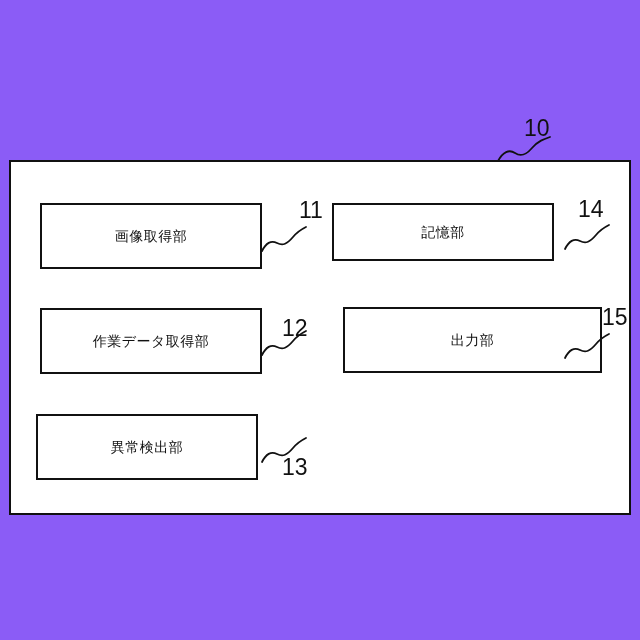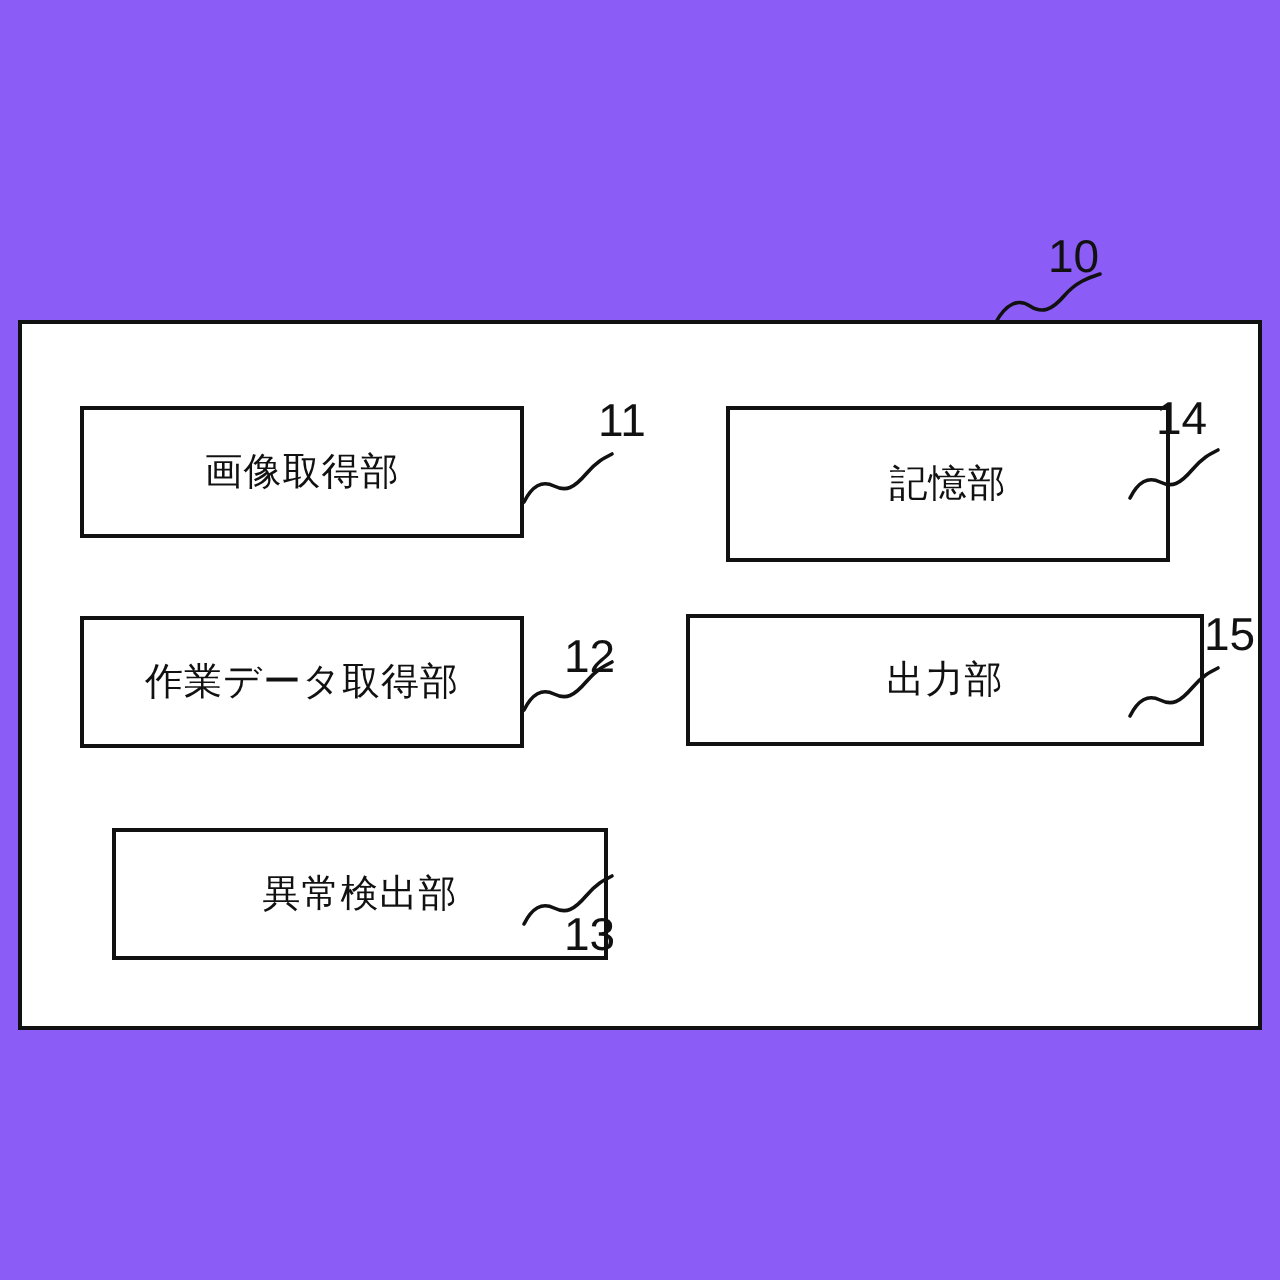--- a/index.html
+++ b/index.html
@@ -30,21 +30,21 @@
     position: absolute;
     box-sizing: border-box;
     border: 2.5px solid #111111;
     background: #ffffff;
     display: flex;
     align-items: center;
     justify-content: center;
   }
   .unit-label {
     font-family: "DejaVu Sans", "Liberation Sans", sans-serif;
-    font-size: 19px;
+    font-size: 14px;
     line-height: 1;
     color: #111111;
     letter-spacing: 0.5px;
     white-space: nowrap;
   }
   
   .ref-num {
     position: absolute;
     font-family: "Liberation Sans", sans-serif;
     font-size: 23px;
@@ -87,29 +87,29 @@
   <div class="ref-num" style="left:299px; top:199px;">11</div>
 
   <div class="unit-box" style="left:40px; top:308px; width:222px; height:66px;">
     <span class="unit-label">作業データ取得部</span>
   </div>
   <svg class="leader" style="left:261px; top:330px; width:46px; height:26px;" viewBox="0 0 46 26" width="46" height="26">
     <path d="M1,25 C5,17 10,14 16,17 C22,20 26,18 32,11 C37,5 41,3 45,1"></path>
   </svg>
   <div class="ref-num" style="left:282px; top:317px;">12</div>
 
-  <div class="unit-box" style="left:56px; top:414px; width:248px; height:66px;">
+  <div class="unit-box" style="left:36px; top:414px; width:222px; height:66px;">
     <span class="unit-label">異常検出部</span>
   </div>
   <svg class="leader" style="left:261px; top:437px; width:46px; height:26px;" viewBox="0 0 46 26" width="46" height="26">
     <path d="M1,25 C5,17 10,14 16,17 C22,20 26,18 32,11 C37,5 41,3 45,1"></path>
   </svg>
   <div class="ref-num" style="left:282px; top:409px;margin-top:47px;">13</div>
 
-  <div class="unit-box" style="left:363px; top:203px; width:222px; height:78px;">
+  <div class="unit-box" style="left:332px; top:203px; width:222px; height:58px;">
     <span class="unit-label">記憶部</span>
   </div>
   <svg class="leader" style="left:564px; top:224px; width:46px; height:26px;" viewBox="0 0 46 26" width="46" height="26">
     <path d="M1,25 C5,17 10,14 16,17 C22,20 26,18 32,11 C37,5 41,3 45,1"></path>
   </svg>
   <div class="ref-num" style="left:560px; top:198px;margin-left:18px;">14</div>
 
   <div class="unit-box" style="left:343px; top:307px; width:259px; height:66px;">
     <span class="unit-label">出力部</span>
   </div>

